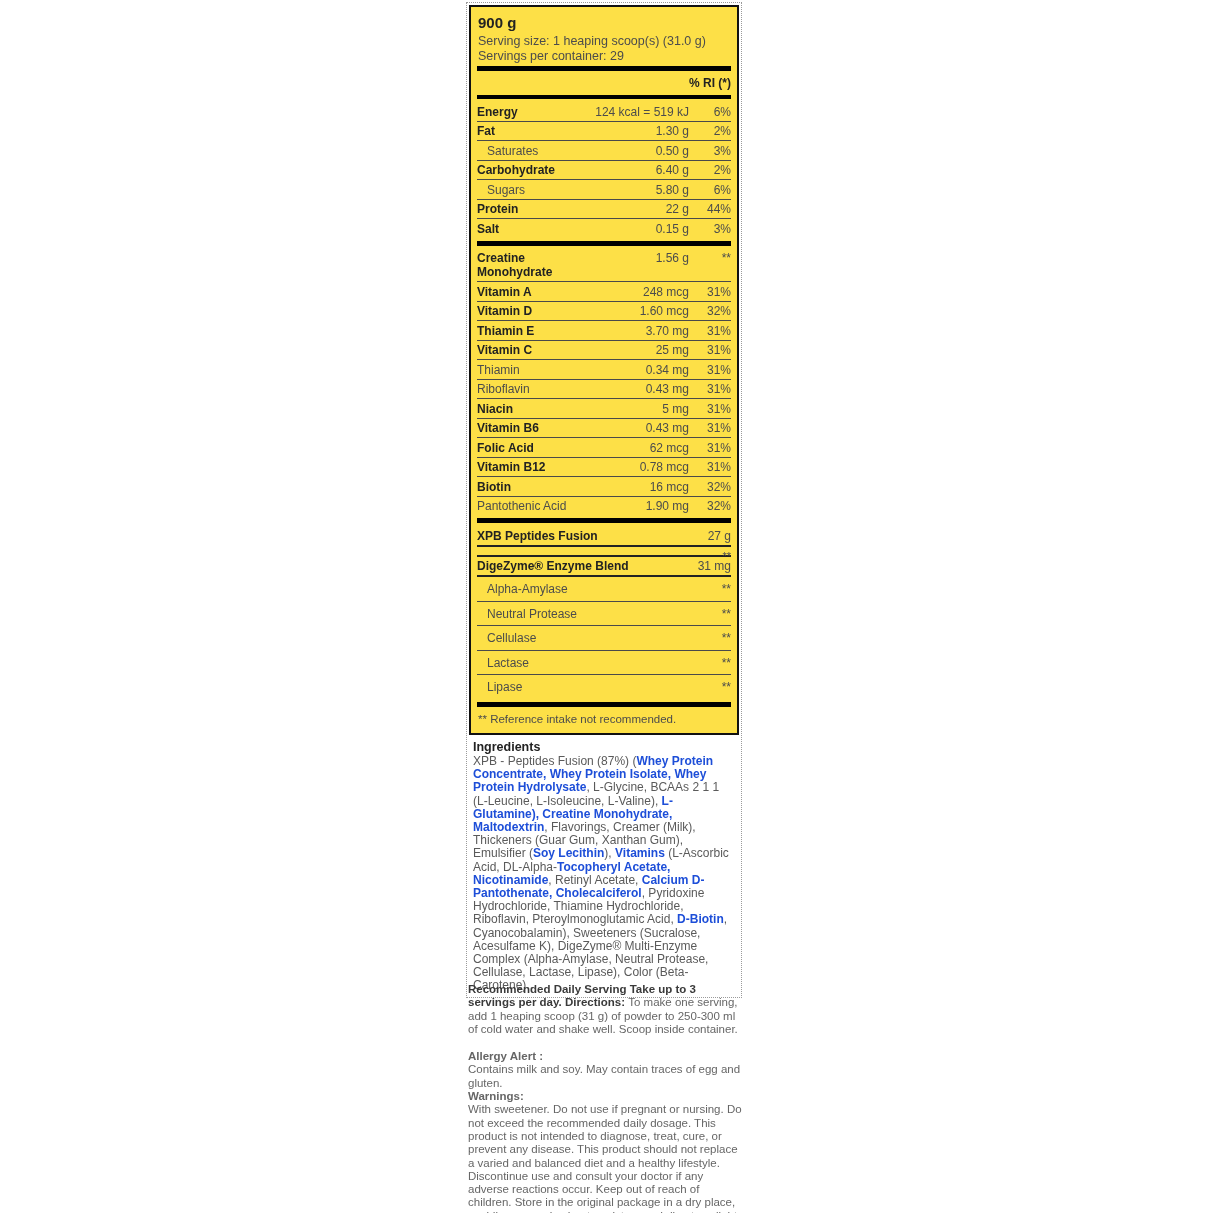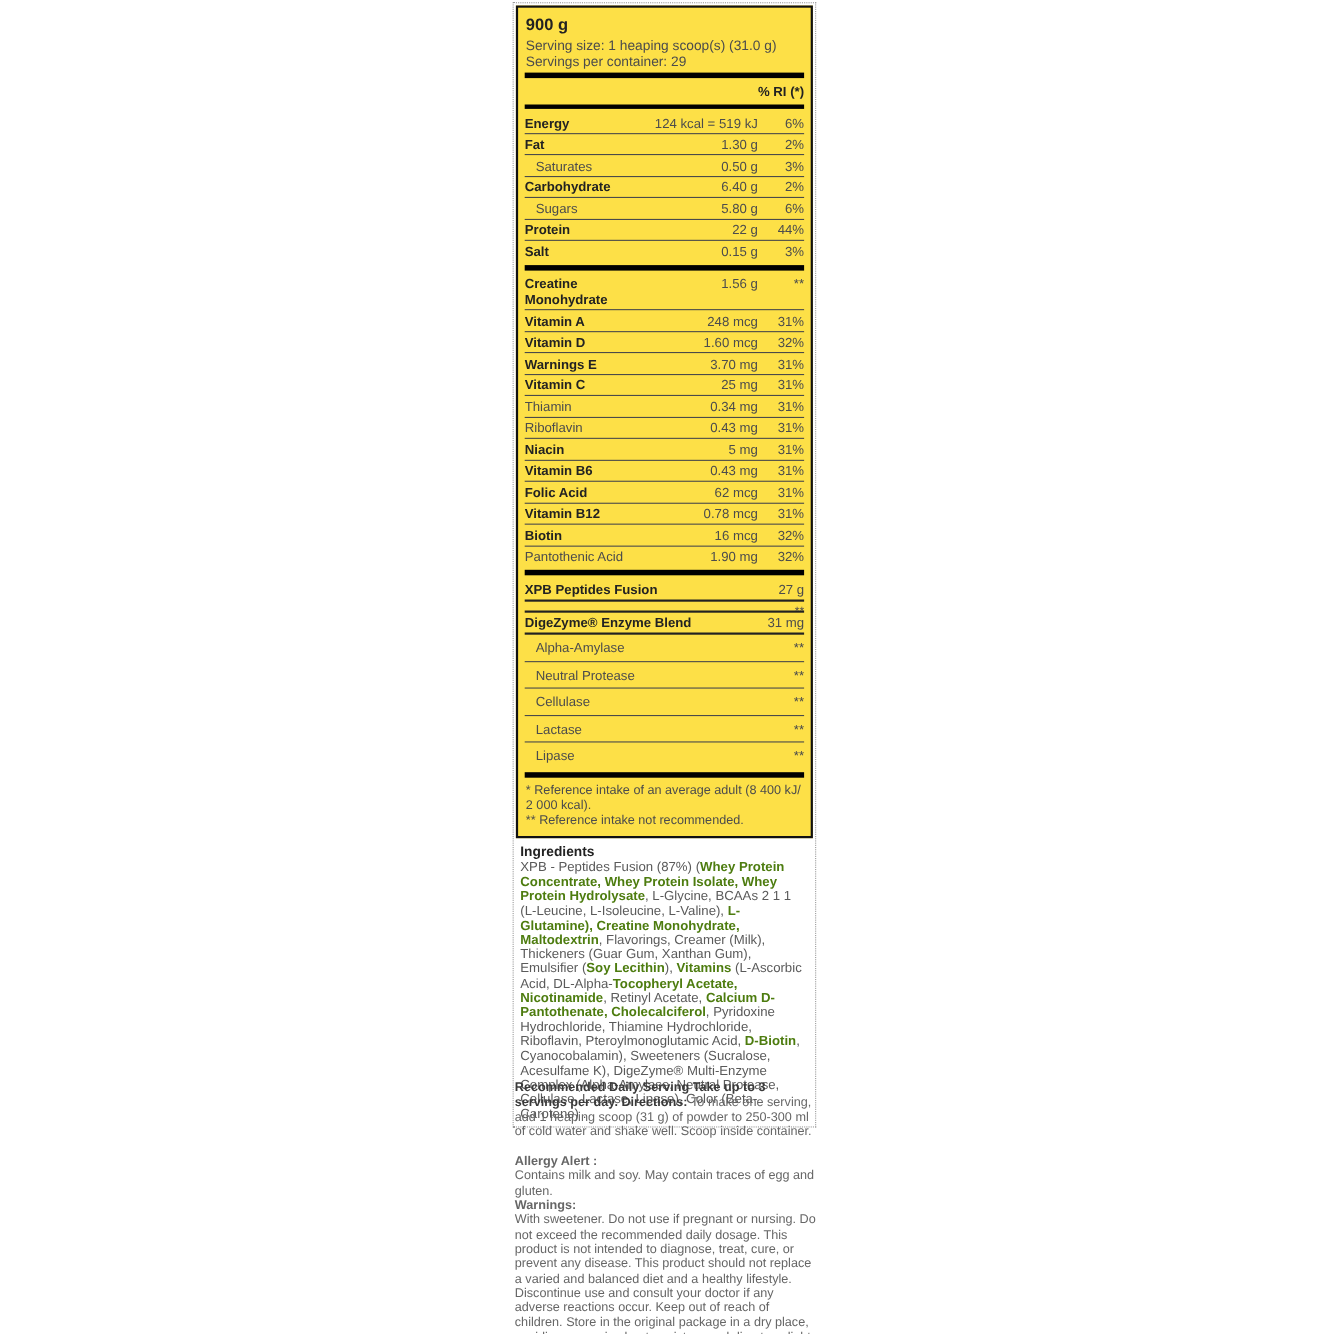--- a/index.html
+++ b/index.html
@@ -44,21 +44,21 @@
     display:flex;align-items:baseline;border-bottom:1px solid #4a4a4a;
     padding:5px 0 4.5px 0;font-size:12px;color:#4c4c4c;
   }
   .enz-row .n{flex:1 1 auto;padding-left:10px;}
   .enz-row .r{flex:0 0 42px;text-align:right;}
   .footnotes{font-size:11.5px;line-height:13.5px;color:#4c4c4c;padding:3px 1px 1px 1px;}
   .footnotes p{margin:0;}
   .ingredients{padding:5px 4px 2px 4px;}
   .ing-heading{font-size:12.5px;font-weight:bold;color:#222;margin:0 0 1px 0;}
   .ing-text{font-size:12px;line-height:13.2px;color:#5a5a5a;margin:0;}
-  .ing-text b{color:#4d7c0f;}
+  .ing-text b{color:#1d4ed8;}
   .lower-col{position:absolute;left:468px;top:983px;width:274px;}
   .lower-col p{font-size:11.5px;line-height:13.3px;color:#666;margin:0;}
   .lower-col b{color:#3a3a3a;}
   .directions{margin-bottom:14px !important;}
   .sec-heading{font-size:11.5px;line-height:13.3px;font-weight:bold;color:#3a3a3a;margin:0;}
 </style>
 </head>
 <body>
 
 <div class="panel">
@@ -118,21 +118,21 @@
           <span class="n b">Vitamin A</span>
           <span class="a">248 mcg</span>
           <span class="r">31%</span>
         </div>
         <div class="row">
           <span class="n b">Vitamin D</span>
           <span class="a">1.60 mcg</span>
           <span class="r">32%</span>
         </div>
         <div class="row">
-          <span class="n b">Warnings E</span>
+          <span class="n b">Thiamin E</span>
           <span class="a">3.70 mg</span>
           <span class="r">31%</span>
         </div>
         <div class="row">
           <span class="n b">Vitamin C</span>
           <span class="a">25 mg</span>
           <span class="r">31%</span>
         </div>
         <div class="row">
           <span class="n">Thiamin</span>
@@ -207,21 +207,20 @@
           <span class="r">**</span>
         </div>
         <div class="enz-row" style="border-bottom: none;">
           <span class="n">Lipase</span>
           <span class="r">**</span>
         </div>
       </div>
     <div class="bar"></div>
 
     <div class="footnotes">
-      <p>* Reference intake of an average adult (8 400 kJ/ 2 000 kcal).</p>
       <p>** Reference intake not recommended.</p>
     </div>
   </div>
 
   <div class="ingredients">
     <p class="ing-heading">Ingredients</p>
     <p class="ing-text" id="ingredients-text"><span>XPB - Peptides Fusion (87%) (</span><b>Whey Protein Concentrate, Whey Protein Isolate, Whey Protein Hydrolysate</b><span>, L-Glycine, BCAAs 2 1 1 (L-Leucine, L-Isoleucine, L-Valine), </span><b>L-Glutamine), Creatine Monohydrate, Maltodextrin</b><span>, Flavorings, Creamer (Milk), Thickeners (Guar Gum, Xanthan Gum), Emulsifier (</span><b>Soy Lecithin</b><span>), </span><b>Vitamins</b><span> (L-Ascorbic Acid, DL-Alpha-</span><b>Tocopheryl Acetate, Nicotinamide</b><span>, Retinyl Acetate, </span><b>Calcium D-Pantothenate, Cholecalciferol</b><span>, Pyridoxine Hydrochloride, Thiamine Hydrochloride, Riboflavin, Pteroylmonoglutamic Acid, </span><b>D-Biotin</b><span>, Cyanocobalamin), Sweeteners (Sucralose, Acesulfame K), DigeZyme® Multi-Enzyme Complex (Alpha-Amylase, Neutral Protease, Cellulase, Lactase, Lipase), Color (Beta-Carotene) .</span></p>
   </div>
 </div>
 

